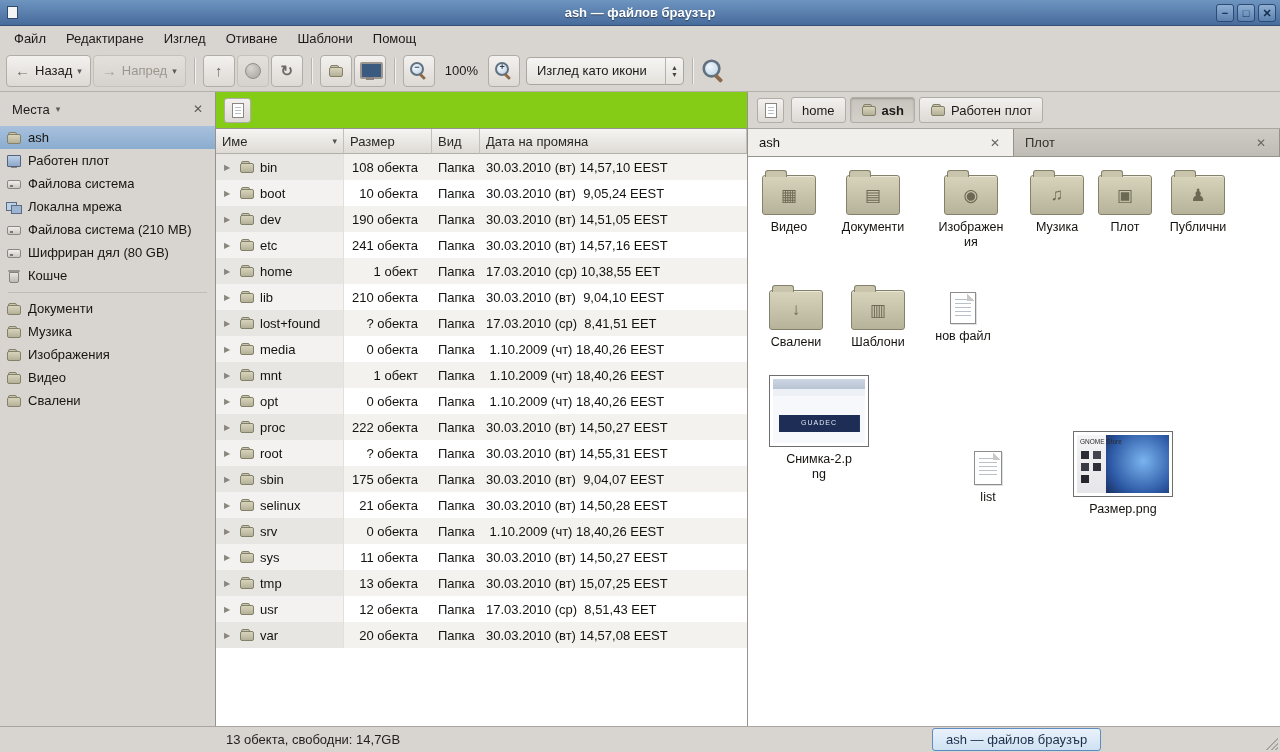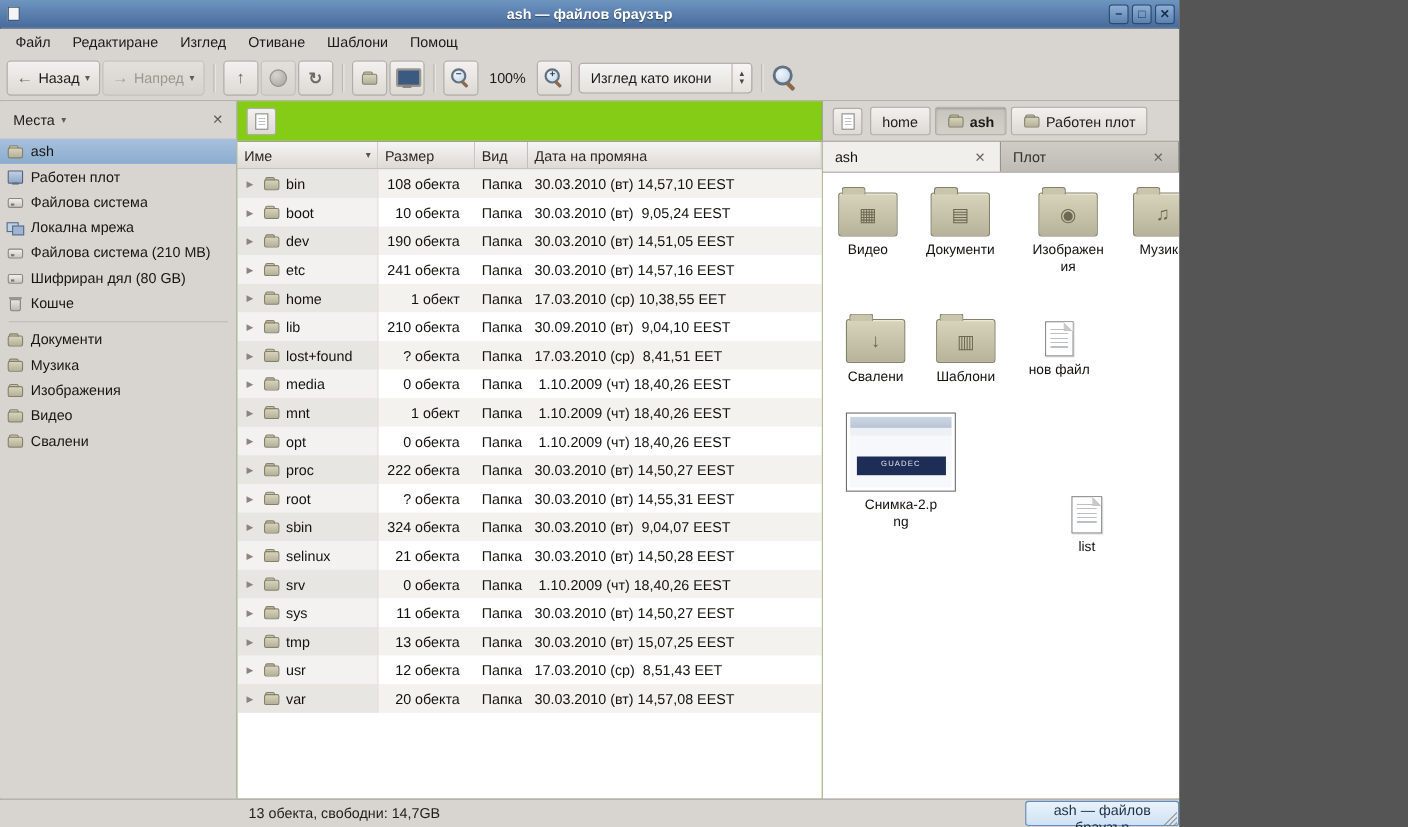--- a/index.html
+++ b/index.html
@@ -1,19 +1,19 @@
 <!DOCTYPE html>
 <html><head>
 <meta charset="utf-8">
 <style>
   *{box-sizing:border-box}
   html,body{margin:0;padding:0;background:#555}
   body{font-family:"Liberation Sans", sans-serif;}
   button{font-family:inherit;cursor:default}
-  .screen{position:relative;width:1072px;height:752px;background:#d8d4d0;display:flex;flex-direction:column;overflow:hidden;box-shadow:inset 0 0 0 1px #5d81ac}
+  .screen{position:relative;width:1280px;height:752px;background:#d8d4d0;display:flex;flex-direction:column;overflow:hidden;box-shadow:inset 0 0 0 1px #5d81ac}
 
   
   .titlebar{flex:0 0 26px;height:26px;background:linear-gradient(#6e94c0,#476c9c);display:flex;align-items:center;position:relative;border-bottom:1px solid #32507a}
   .win-icon{width:11px;height:13px;background:#f4f4f4;border:1px solid #2e4a6e;margin-left:7px;z-index:2}
   .title{position:absolute;left:0;right:0;text-align:center;color:#fff;font-weight:bold;font-size:13px;text-shadow:0 1px 1px rgba(0,0,0,.45)}
   .win-controls{position:absolute;right:4px;top:4px;display:flex;gap:3px;z-index:2}
   .wbtn{width:18px;height:18px;border:1px solid #2c4a72;border-radius:3px;background:linear-gradient(#8fafd4,#5c82b0);color:#14304f;font-size:11px;line-height:16px;text-align:center;font-weight:bold}
 
   
   .menubar{flex:0 0 24px;display:flex;align-items:center;padding-left:4px;background:#d8d4d0}
@@ -334,21 +334,21 @@
             <div class="trow">
               <div class="td c-name cell-name"><span class="expander">▶</span><span class="ic ic-folder"></span><span class="fname">home</span></div>
               <div class="td c-size">1 обект</div>
               <div class="td c-type">Папка</div>
               <div class="td c-date">17.03.2010 (ср) 10,38,55 EET</div>
             </div>
             <div class="trow">
               <div class="td c-name cell-name"><span class="expander">▶</span><span class="ic ic-folder"></span><span class="fname">lib</span></div>
               <div class="td c-size">210 обекта</div>
               <div class="td c-type">Папка</div>
-              <div class="td c-date">30.09.2010 (вт)  9,04,10 EEST</div>
+              <div class="td c-date">30.03.2010 (вт)  9,04,10 EEST</div>
             </div>
             <div class="trow">
               <div class="td c-name cell-name"><span class="expander">▶</span><span class="ic ic-folder"></span><span class="fname">lost+found</span></div>
               <div class="td c-size">? обекта</div>
               <div class="td c-type">Папка</div>
               <div class="td c-date">17.03.2010 (ср)  8,41,51 EET</div>
             </div>
             <div class="trow">
               <div class="td c-name cell-name"><span class="expander">▶</span><span class="ic ic-folder"></span><span class="fname">media</span></div>
               <div class="td c-size">0 обекта</div>
@@ -374,21 +374,21 @@
               <div class="td c-date">30.03.2010 (вт) 14,50,27 EEST</div>
             </div>
             <div class="trow">
               <div class="td c-name cell-name"><span class="expander">▶</span><span class="ic ic-folder"></span><span class="fname">root</span></div>
               <div class="td c-size">? обекта</div>
               <div class="td c-type">Папка</div>
               <div class="td c-date">30.03.2010 (вт) 14,55,31 EEST</div>
             </div>
             <div class="trow">
               <div class="td c-name cell-name"><span class="expander">▶</span><span class="ic ic-folder"></span><span class="fname">sbin</span></div>
-              <div class="td c-size">324 обекта</div>
+              <div class="td c-size">175 обекта</div>
               <div class="td c-type">Папка</div>
               <div class="td c-date">30.03.2010 (вт)  9,04,07 EEST</div>
             </div>
             <div class="trow">
               <div class="td c-name cell-name"><span class="expander">▶</span><span class="ic ic-folder"></span><span class="fname">selinux</span></div>
               <div class="td c-size">21 обекта</div>
               <div class="td c-type">Папка</div>
               <div class="td c-date">30.03.2010 (вт) 14,50,28 EEST</div>
             </div>
             <div class="trow">

